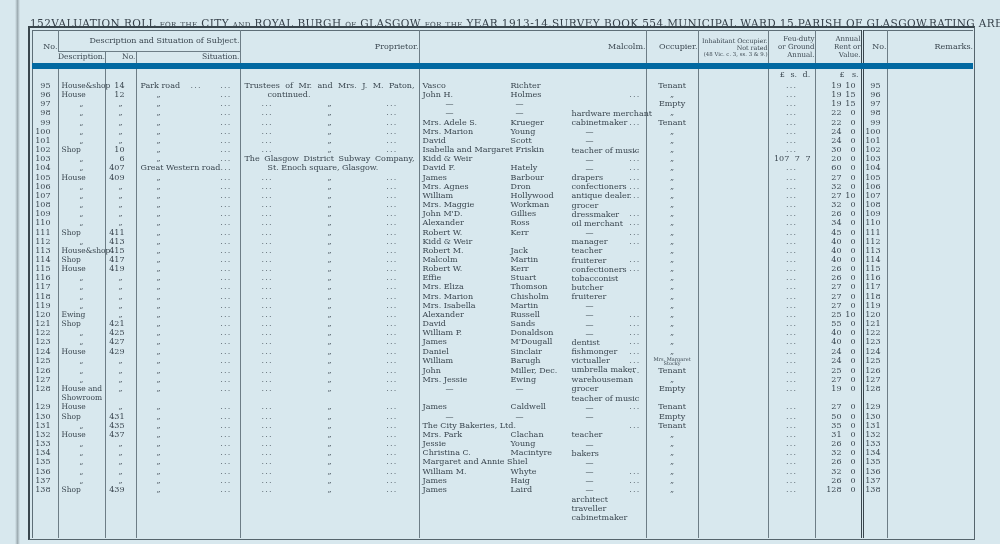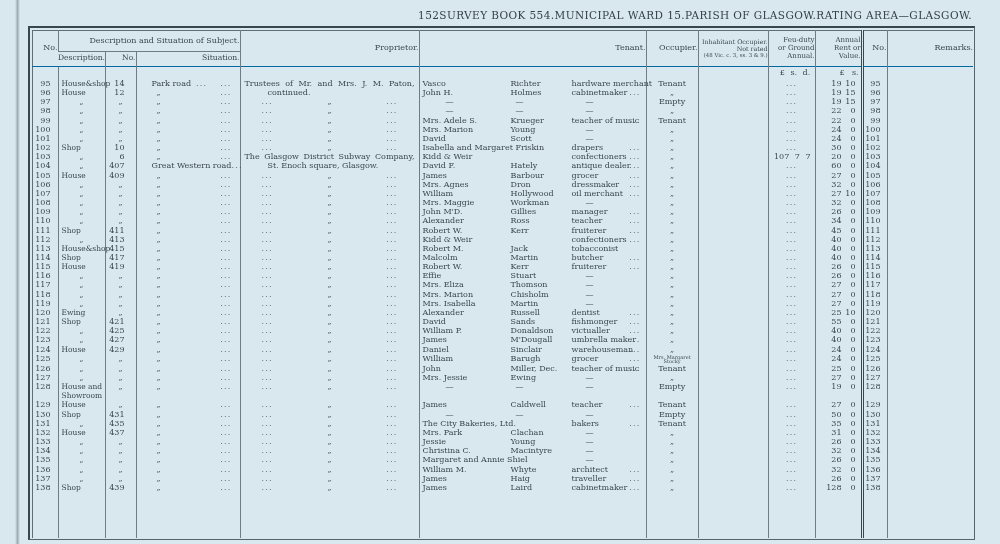--- a/index.html
+++ b/index.html
@@ -10,22 +10,22 @@
     color: #3b4750;
     position: relative;
   }
   .scan-edge {
     position: absolute; left: 15px; top: 0; width: 5px; height: 100%;
     background: linear-gradient(90deg, rgba(40,50,56,0) 0%, rgba(40,50,56,0.32) 50%, rgba(40,50,56,0) 100%);
     pointer-events: none;
   }
   
   .page-title {
-    position: absolute; left: 30px; right: 28px; top: 9px;
-    display: flex; justify-content: flex-end; align-items: baseline;
+    position: absolute; left: 30px; right: 28px; top: 17px;
+    display: flex; justify-content: flex-start; align-items: baseline;
     font-variant: small-caps; font-size: 10.5px; letter-spacing: 0.4px;
     color: #343f48; white-space: nowrap;
   }
   .page-title .seg { flex: 0 0 auto; }
   
   .sheet {
     position: absolute; left: 28px; top: 26px; width: 947px; height: 514px;
     border: 1px solid #55646c;
     border-top: 2.5px solid #39464d;
     border-left: 2.5px solid #39464d;
@@ -45,49 +45,49 @@
   tr.hrow1 { height: 21px; }
   tr.hrow2 { height: 15px; }
   th.h-group { border-bottom: 1px solid #6d7d86; font-size: 8px; }
   tr.hrow2 th { font-size: 7.6px; margin-top: 48px; }
   th.h-prop, th.h-ten, th.h-occ, th.h-no1, th.h-no2, th.h-rem { font-size: 8px; }
   th .inh1, th .inh2 { display: block; font-size: 6.3px; line-height: 7px; }
   th .inh3 { display: block; font-size: 5.4px; line-height: 6.5px; }
   th .f3 { display: block; font-size: 7px; line-height: 8px; }
   
   tr.currency { height: 13px; }
-  tr.currency td { border-top: 1px solid #0369a1; line-height: 12px; white-space: nowrap; padding-left: 7px; }
+  tr.currency td { border-top: 6px solid #0369a1; line-height: 12px; white-space: nowrap; padding-left: 7px; }
   tr.currency .cur-feu { display: block; text-align: center; word-spacing: 3px; }
   tr.currency td.c-rent { text-align: right; }
   
   tr.row { height: 9.16px; }
   tr.row.tall { height: 18.3px; }
   tr.row td { line-height: 9.16px; white-space: nowrap; }
   .dots { letter-spacing: 1.2px; }
   .c-no { text-align: right; padding-right: 7px; }
   .c-desc { white-space: normal !important; text-align: left; padding-left: 3px; font-size: 7.5px; line-height: 9px !important; }
   .c-desc.dit { text-align: center; padding-left: 0; }
   .c-hno { text-align: right; padding-right: 11px; }
   .c-hno.dit { text-align: center; padding-right: 0; }
   .sitflex { display: flex; }
-  .stext { padding-left: 15px; }
+  .stext { padding-left: 4px; }
   .sdit { padding-left: 20px; }
   .sitflex .dots { margin-left: auto; padding-right: 8px; }
   .pdit { display: flex; }
   .pdit span { text-align: center; }
   .pdit span:nth-child(1) { width: 30%; }
   .pdit span:nth-child(2) { width: 40%; }
   .pdit span:nth-child(3) { width: 30%; }
   .pmain { padding: 0 4px; text-align: justify; text-align-last: justify; }
   .pcont { padding-left: 27px; }
   .c-ten { position: relative; }
   .c-ten span { position: absolute; top: 0; line-height: 9.16px; white-space: nowrap; }
   .tf { left: 3px; }   .tf.dash { left: 26px; }
   .ts { left: 91px; }  .ts.dash { left: 96px; }
-  .ttr { left: 152px; } .ttr.dash { left: 166px; }
+  .ttr { left: 152px; margin-top: 28px; } .ttr.dash { left: 166px; }
   .tdots { right: 5px; left: auto; letter-spacing: 1.2px; }
   .c-occ { text-align: center; }
   .osmall {
     display: inline-block; font-size: 5px; line-height: 4.6px; width: 46px;
     white-space: normal; vertical-align: top; padding-top: 1px;
   }
   .c-feu { text-align: center; }
   .fval { display: block; text-align: right; padding-right: 4px; word-spacing: 3px; }
   td.c-rent { text-align: right; padding-right: 5px; }
   .rp { display: inline-block; width: 22px; text-align: right; }
@@ -95,20 +95,21 @@
   .c-no2 { text-align: right; padding-right: 6px; }
   tr.filler { height: auto; }
 </style>
 </head>
 <body>
 
 <div class="scan-edge"></div>
 
 <div class="page-title">
   <span class="seg">152</span>
+  <span class="seg">VALUATION ROLL for the CITY and ROYAL BURGH of GLASGOW for the YEAR 1913-14.</span>
   <span class="seg">SURVEY BOOK 554.</span>
   <span class="seg">MUNICIPAL WARD 15.</span>
   <span class="seg">PARISH OF GLASGOW.</span>
   <span class="seg">RATING AREA—GLASGOW.</span>
 </div>
 
 <div class="sheet">
   <table>
     <colgroup>
       <col style="width:26px">
@@ -122,21 +123,21 @@
       <col style="width:47px">
         <col style="width:47px">
         <col style="width:25px">
         <col style="width:86px">
     </colgroup>
     <thead>
       <tr class="hrow1">
         <th class="h-no1" rowspan="2">No.</th>
         <th class="h-group" colspan="3">Description and Situation of Subject.</th>
         <th class="h-prop" rowspan="2">Proprietor.</th>
-        <th class="h-ten" rowspan="2">Tenant.</th>
+        <th class="h-ten" rowspan="2">Malcolm.</th>
         <th class="h-occ" rowspan="2">Occupier.</th>
         <th rowspan="2">
           <span class="inh1">Inhabitant Occupier.</span>
           <span class="inh2">Not rated</span>
           <span class="inh3">(48 Vic. c. 3, ss. 3 &amp; 9.)</span>
         </th>
         <th rowspan="2">
           <span class="f3">Feu-duty</span>
           <span class="f3">or Ground</span>
           <span class="f3">Annual.</span>

